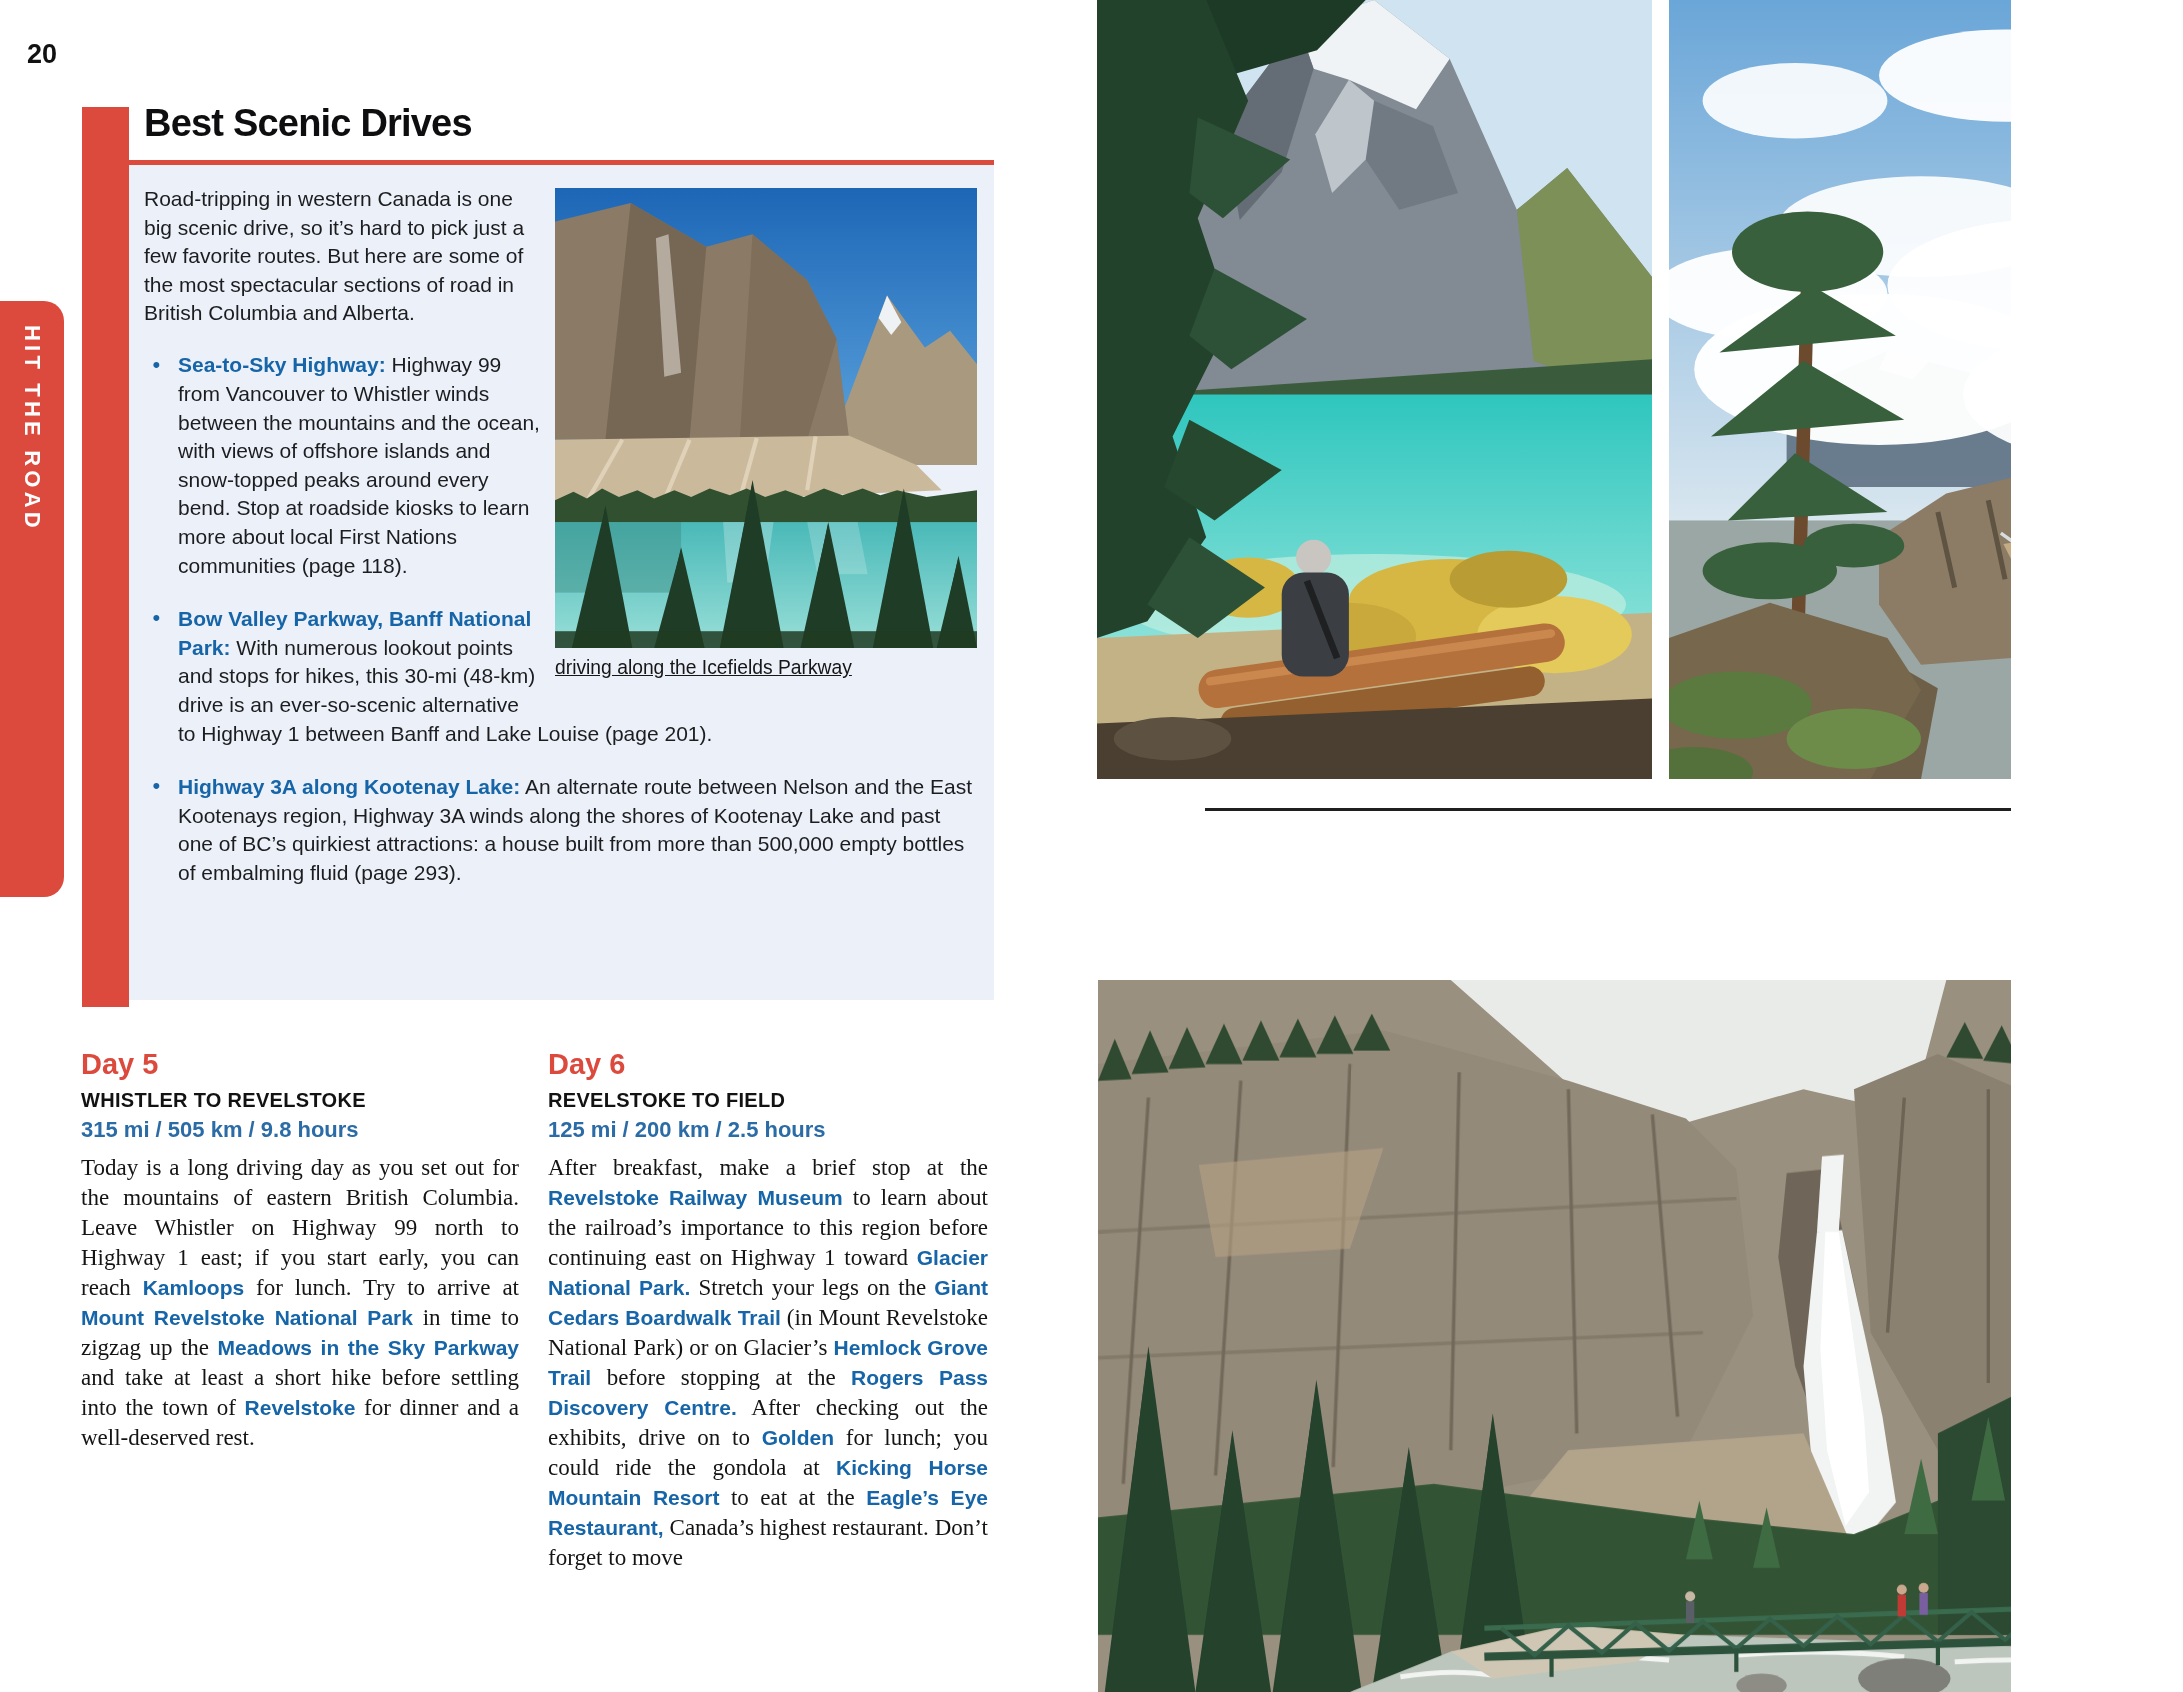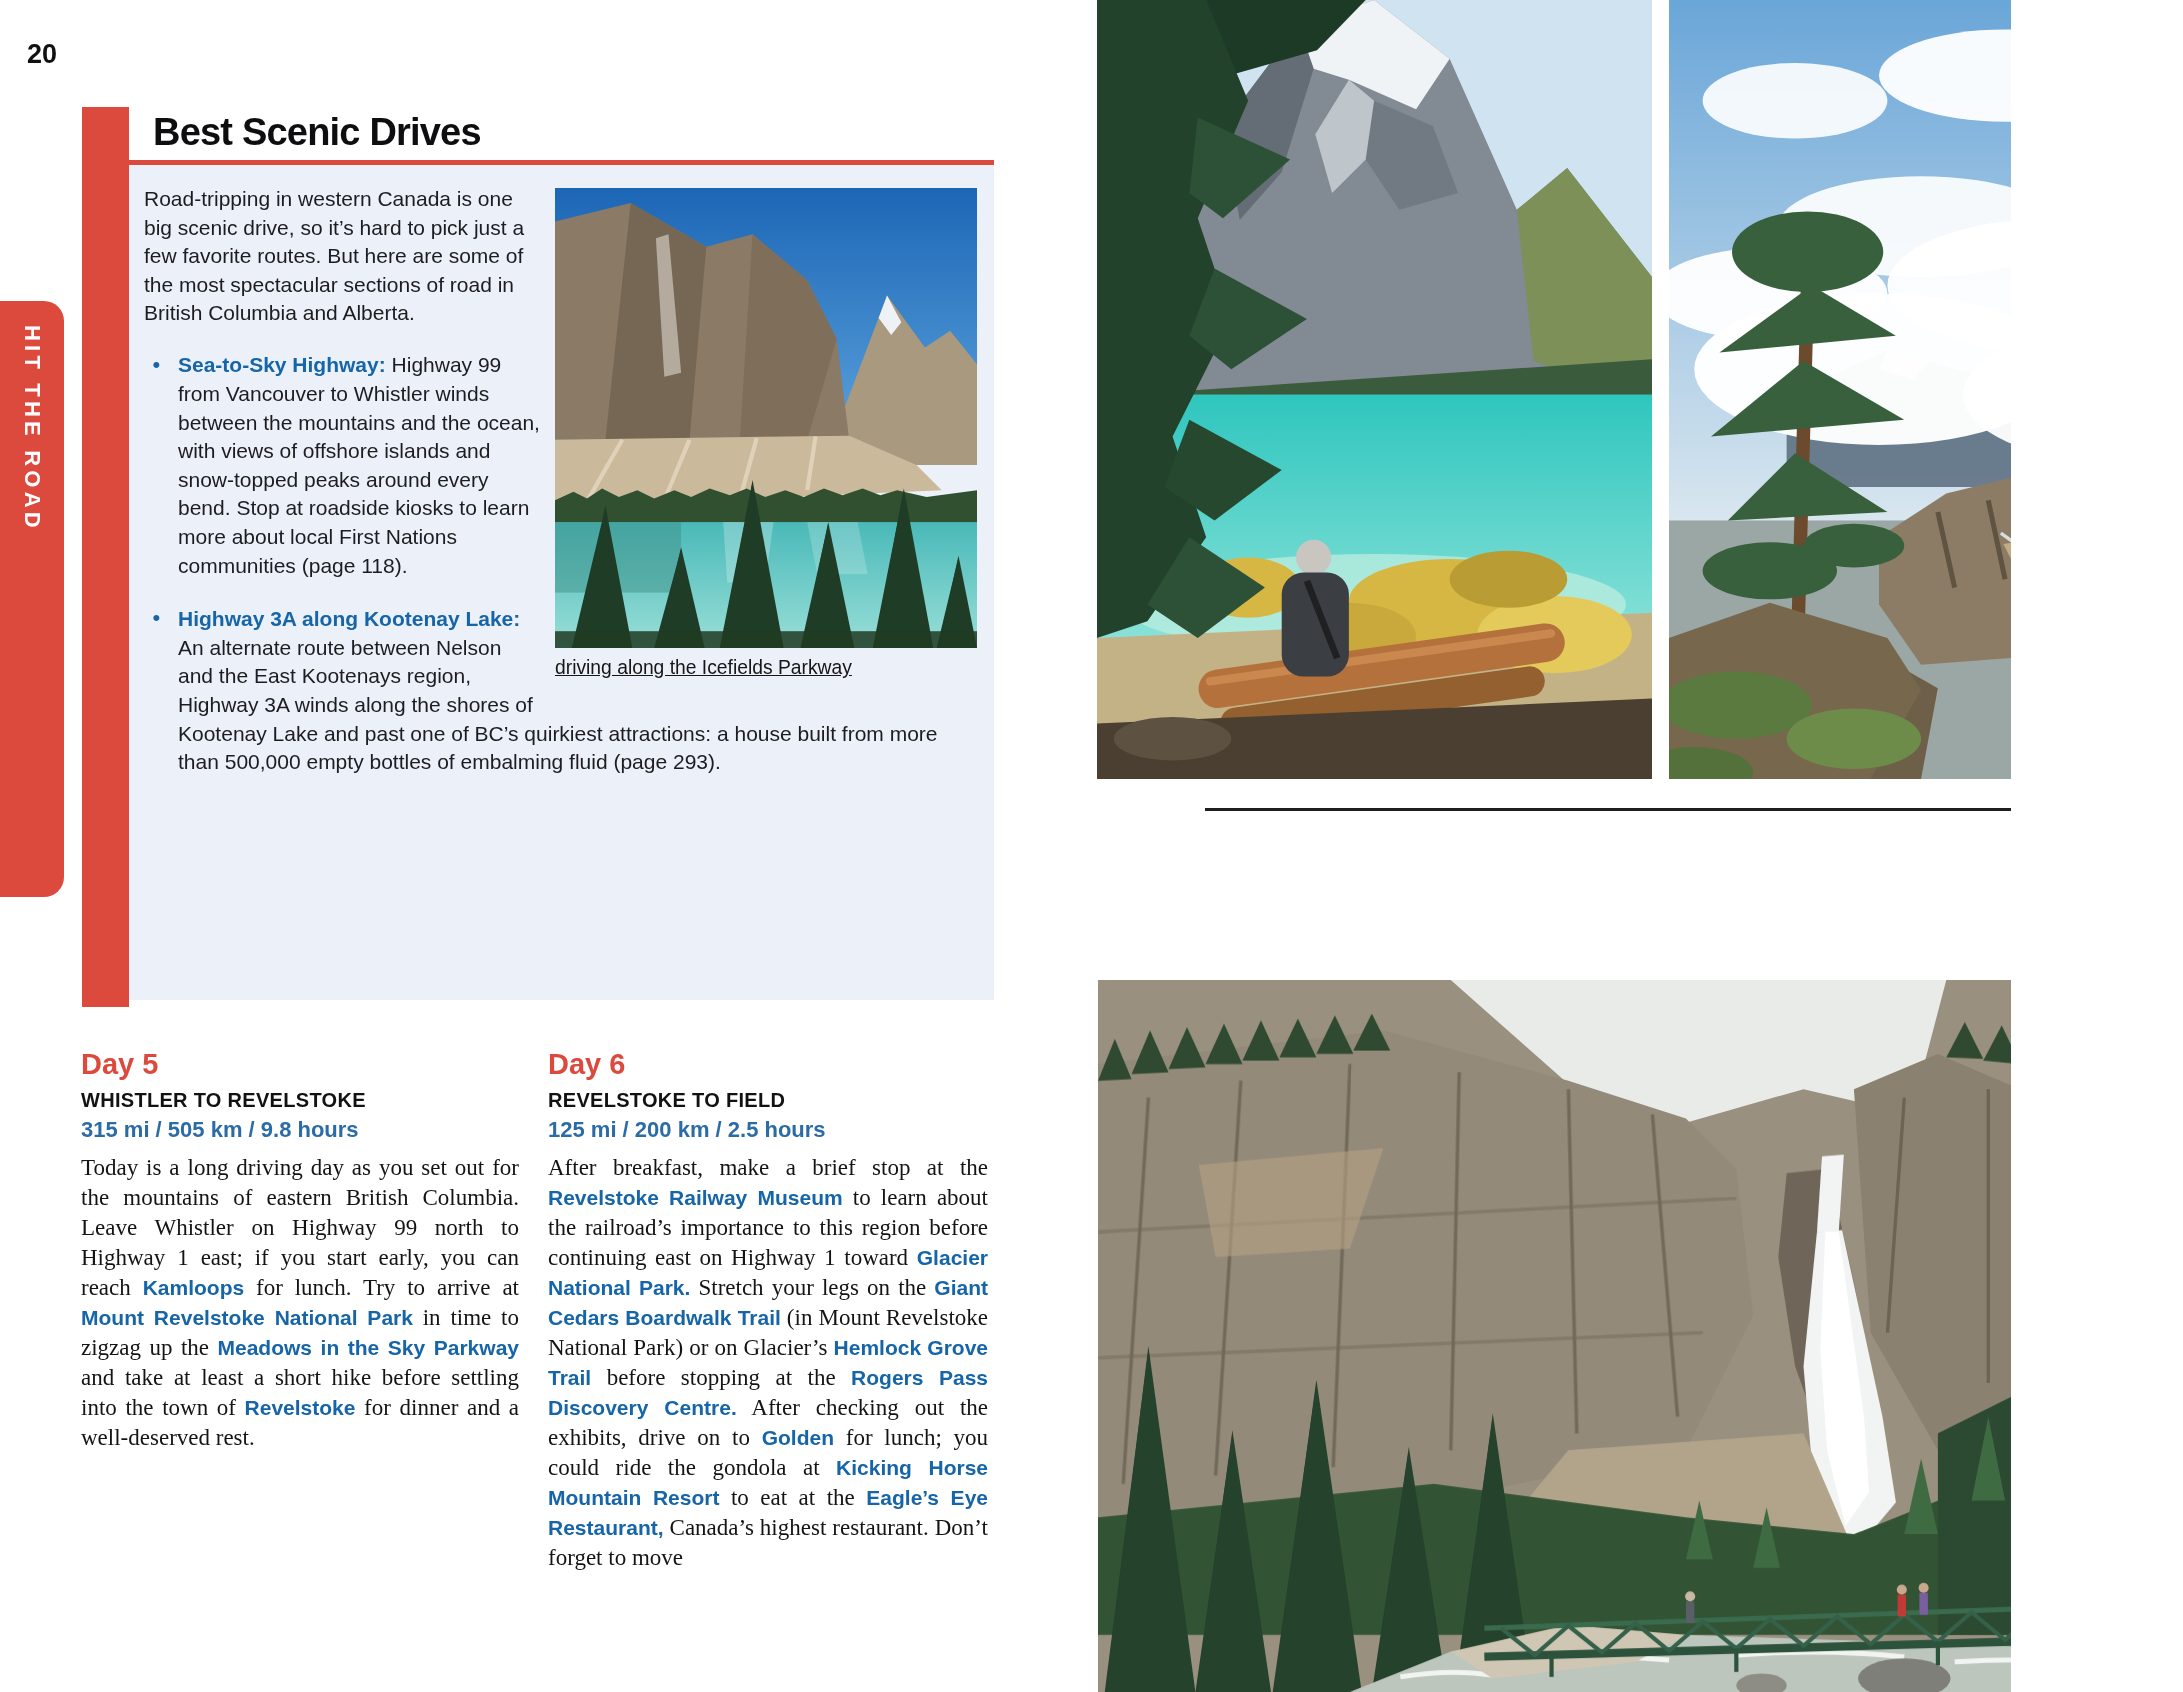--- a/index.html
+++ b/index.html
@@ -14,21 +14,21 @@
     font-family:"Liberation Sans",sans-serif;overflow:hidden;color:#1c1d20;
   }
   .page-number{position:absolute;left:27px;top:39px;font-size:27px;font-weight:bold;color:#111;}
   .side-tab{position:absolute;left:0;top:301px;width:64px;height:596px;background:var(--red);border-radius:0 20px 20px 0;}
   .side-tab-text{
     position:absolute;top:23.5px;left:50%;transform:translateX(-50%);
     writing-mode:vertical-rl;text-orientation:mixed;white-space:nowrap;
     font-size:22px;font-weight:bold;color:#fff;letter-spacing:4.2px;
   }
   .red-bar{position:absolute;left:82px;top:107px;width:47px;height:900px;background:var(--red);}
-  .heading{position:absolute;left:144px;top:102px;margin:9px;font-size:38px;letter-spacing:-0.8px;font-weight:bold;color:#0e0e10;}
+  .heading{position:absolute;left:144px;top:102px;margin:0;font-size:38px;letter-spacing:-0.8px;font-weight:bold;color:#0e0e10;}
   .feature-box{
     position:absolute;left:129px;top:160px;width:865px;height:840px;
     background:var(--boxbg);border-top:5px solid var(--red);
     box-sizing:border-box;padding:20px 17px 0 15px;
   }
   .inset-figure{float:right;width:422px;margin:3.4px 0 25px 13.4px;}
   .inset-photo{display:block;width:422px;height:460px;}
   .inset-caption{margin-top:9px;font-size:19.3px;color:#161616;text-decoration:underline;}
   .intro{margin:0;font-size:21px;line-height:28.6px;}
   .drives{list-style:none;margin:23.5px 0 0;padding:0;}
@@ -111,20 +111,21 @@
         </g>
         <rect y="528" width="502" height="20" fill="#203b22" opacity="0.85"></rect>
       </svg>
       <figcaption class="inset-caption">driving along the Icefields Parkway</figcaption>
     </figure>
 
     <p class="intro">Road-tripping in western Canada is one big scenic drive, so it’s hard to pick just a few favorite routes. But here are some of the most spectacular sections of road in British Columbia and Alberta.</p>
 
     <ul class="drives" id="drives-list">
         <li><span class="drive-lead">Sea-to-Sky Highway:</span> Highway 99 from Vancouver to Whistler winds between the mountains and the ocean, with views of offshore islands and snow-topped peaks around every bend. Stop at roadside kiosks to learn more about local First Nations communities (page 118).</li>
+        <li><span class="drive-lead">Bow Valley Parkway, Banff National Park:</span> With numerous lookout points and stops for hikes, this 30-mi (48-km) drive is an ever-so-scenic alternative to Highway 1 between Banff and Lake Louise (page 201).</li>
         <li><span class="drive-lead">Highway 3A along Kootenay Lake:</span> An alternate route between Nelson and the East Kootenays region, Highway 3A winds along the shores of Kootenay Lake and past one of BC’s quirkiest attractions: a house built from more than 500,000 empty bottles of embalming fluid (page 293).</li>
       </ul>
 
   </div>
 
   <div class="day-col one">
     <h2 class="day-title">Day 5</h2>
     <div class="day-route">WHISTLER TO REVELSTOKE</div>
     <div class="day-stats">315 mi / 505 km / 9.8 hours</div>
     <p class="day-body">Today is a long driving day as you set out for the mountains of eastern British Columbia. Leave Whistler on Highway 99 north to Highway 1 east; if you start early, you can reach <span class="kw">Kamloops</span> for lunch. Try to arrive at <span class="kw">Mount Revelstoke National Park</span> in time to zigzag up the <span class="kw">Meadows in the Sky Parkway</span> and take at least a short hike before settling into the town of <span class="kw">Revelstoke</span> for dinner and a well-deserved rest.</p>

